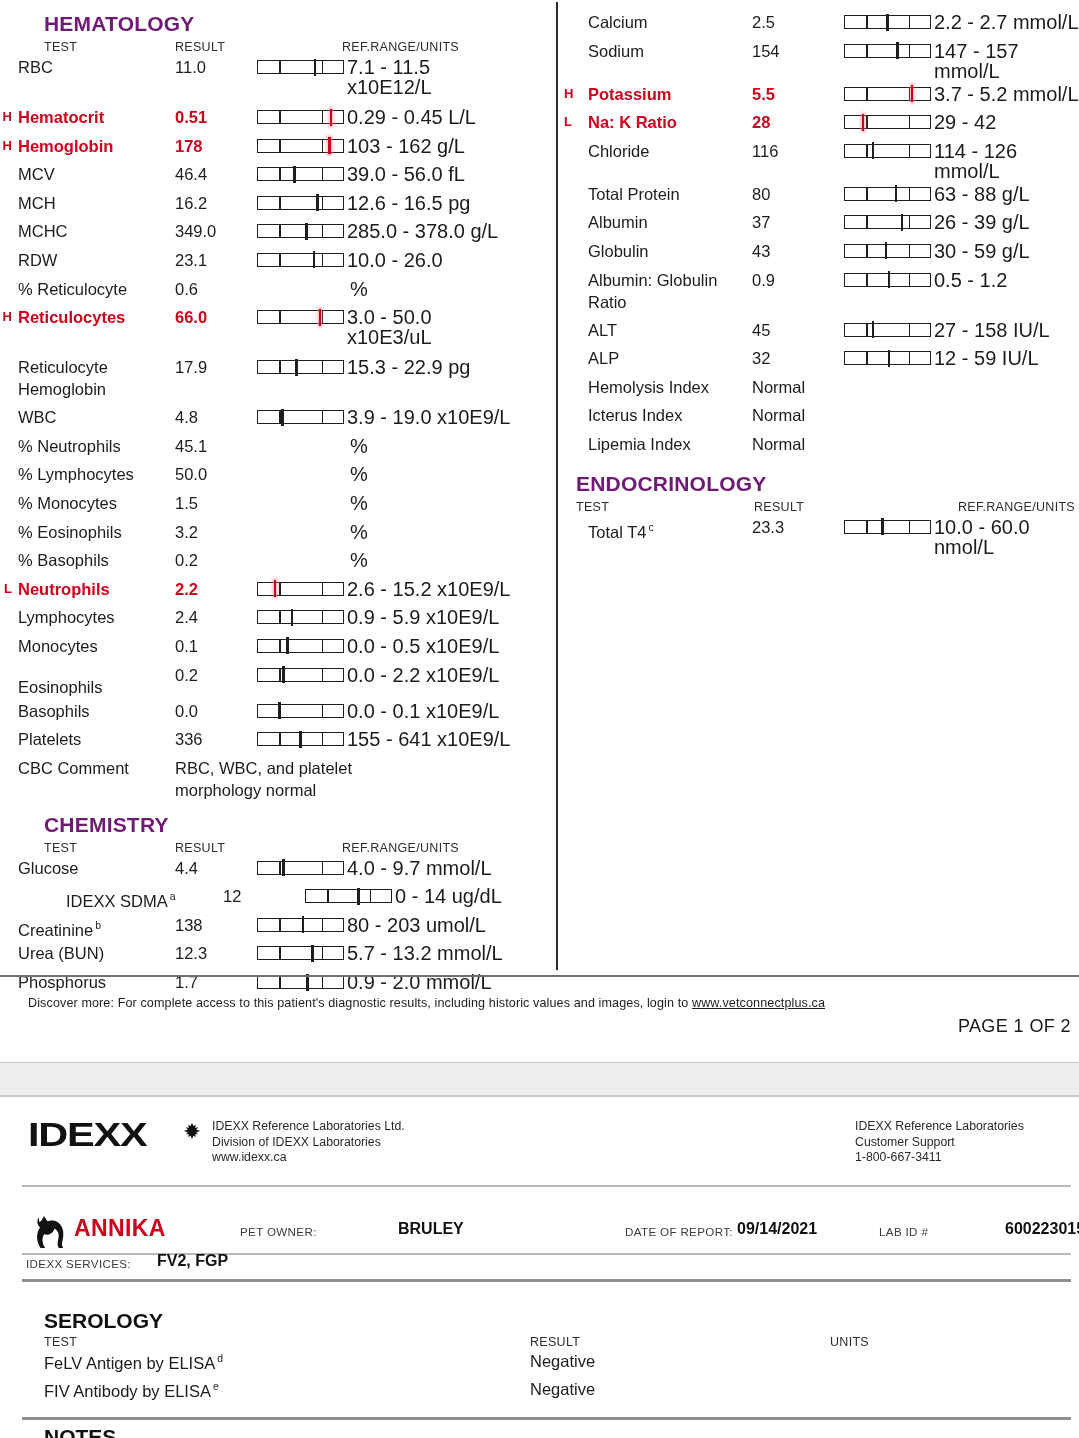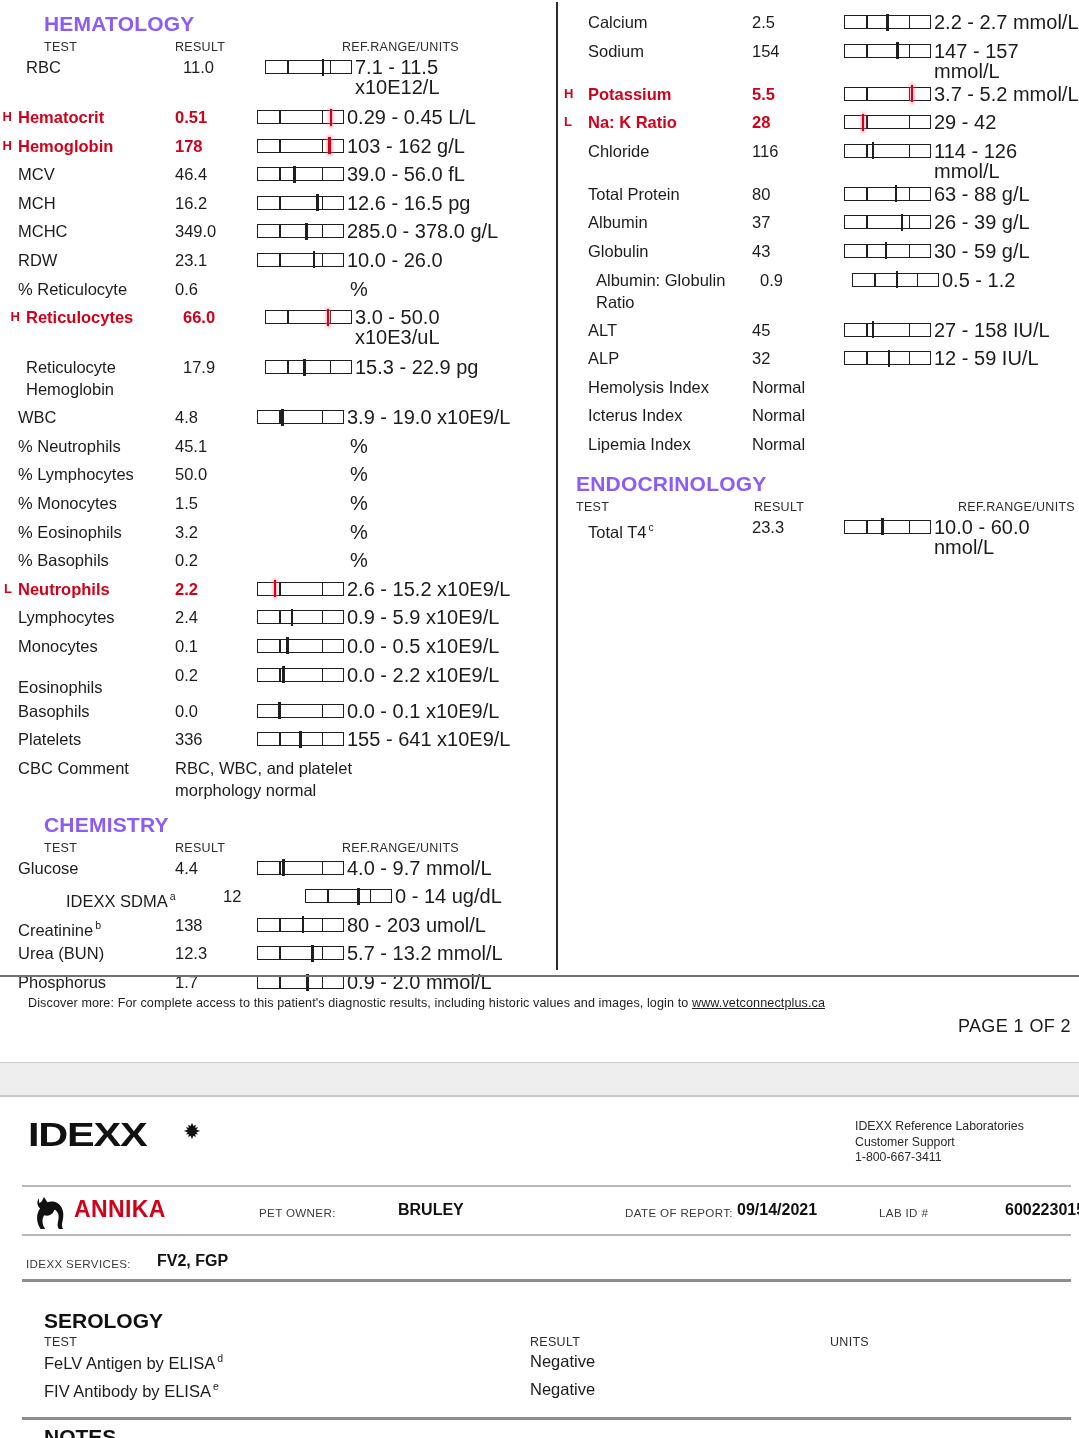--- a/index.html
+++ b/index.html
@@ -42,21 +42,21 @@
     top: 0;
   }
   .col-left  { left: 0px;   width: 552px; }
   .col-right { left: 564px; width: 515px; }
 
   
   .sect-title {
     font-size: 21px;
     font-weight: bold;
     letter-spacing: 0.2px;
-    color: #8b5cf6;
+    color: #701a75;
     margin: 0 0 1px 44px;
   }
   .sect-title.endo { margin-left: 12px; }
 
   
   .hdr-row {
     display: flex;
     font-size: 12.5px;
     color: #2c2c2c;
     letter-spacing: 0.3px;
@@ -72,21 +72,21 @@
   .hdr-row.right .hdr-ref    { text-align: right; padding-right: 4px;}
 
   
   .trow {
     display: flex;
     align-items: flex-start;
     min-height: 28.6px;
     font-size: 16.5px;
     color: #1c1c1c;
   }
-  .trow.tall { min-height: 50px; padding-left: 8px; }
+  .trow.tall { min-height: 50px; }
   .trow.tall2 { min-height: 48px; }
 
   .flag {
     width: 18px;
     text-align: right;
     padding-right: 6px;
     font-size: 13px;
     font-weight: bold;
     line-height: 26px;
     color: #d0021b;
@@ -265,21 +265,21 @@
     position: absolute;
     left: 22px; right: 8px;
     height: 1.5px;
     background: #b8b8b8;
   }
   .hrule.thick { height: 3px; background: #8e8e8e; }
 
   
   .patient-row {
     position: absolute;
-    left: 0; top: 93px;
+    left: 0; top: 112px;
     width: 1079px; height: 46px;
   }
   .cat-icon {
     position: absolute;
     left: 30px; top: 2px;
     width: 44px; height: 40px;
   }
   .pet-name {
     position: absolute;
     left: 74px; top: 6px;
@@ -295,21 +295,21 @@
     letter-spacing: 0.35px;
     top: 16px;
   }
   .val-b {
     position: absolute;
     font-size: 16px;
     font-weight: bold;
     color: #111;
     top: 11px;
   }
-  .lbl-owner { left: 240px; margin-left: 19px; }
+  .lbl-owner { left: 240px; }
   .val-owner { left: 398px; }
   .lbl-date  { left: 625px; }
   .val-date  { left: 737px; }
   .lbl-labid { left: 879px; }
   .val-labid { left: 1005px; white-space: nowrap; }
 
   
   .svc-row {
     position: absolute;
     left: 0; top: 152px;
@@ -946,20 +946,25 @@
 <div class="gap-line-bot"></div>
 
 <div id="page2">
 
   <div class="brandbar">
     <div class="idexx-logo">IDEXX</div>
     <div class="maple">
       <svg width="20" height="20" viewBox="0 0 24 24" aria-hidden="true">
         <path fill="#111" d="M12 2l1.6 4.1 3-1.5-.9 3.6 3.6-.7-2.2 2.9 4.9 1.5-4.9 1.5 2.2 2.9-3.6-.7.9 3.6-3-1.5L12 22l-1.6-4.3-3 1.5.9-3.6-3.6.7 2.2-2.9L2 11.9l4.9-1.5-2.2-2.9 3.6.7-.9-3.6 3 1.5z"></path>
       </svg>
+    </div>
+    <div class="lab-addr">
+      <div>IDEXX Reference Laboratories Ltd.</div>
+      <div>Division of IDEXX Laboratories</div>
+      <div>www.idexx.ca</div>
     </div>
     <div class="lab-support">
       <div>IDEXX Reference Laboratories</div>
       <div>Customer Support</div>
       <div>1-800-667-3411</div>
     </div>
     <div class="hrule" style="top:88px"></div>
   </div>
 
   <div class="patient-row">

